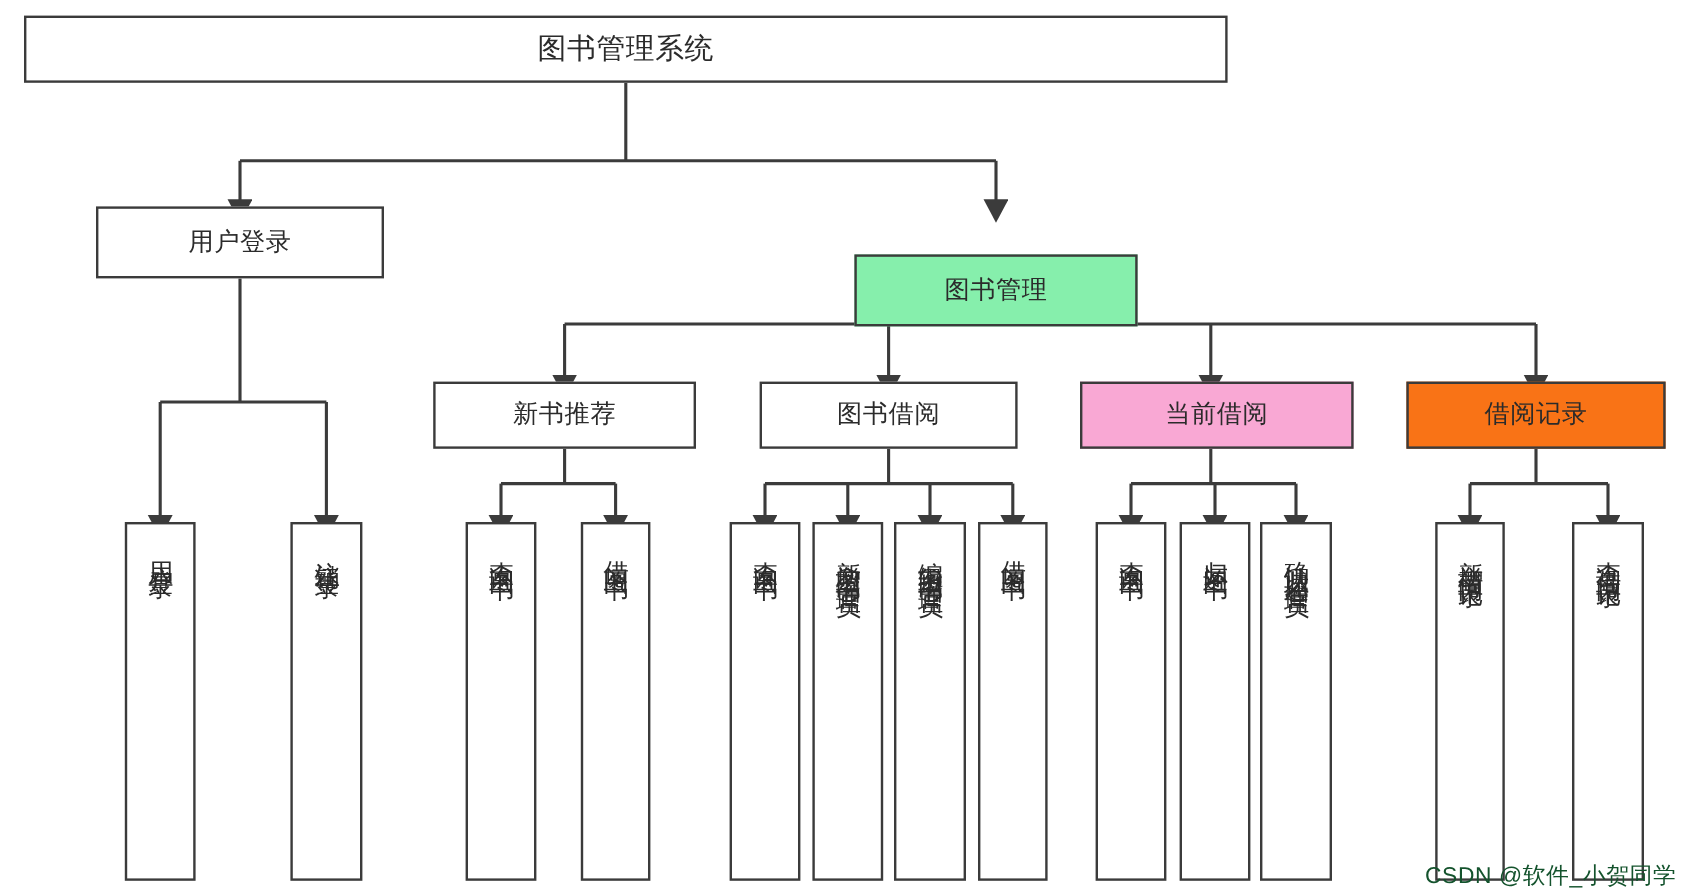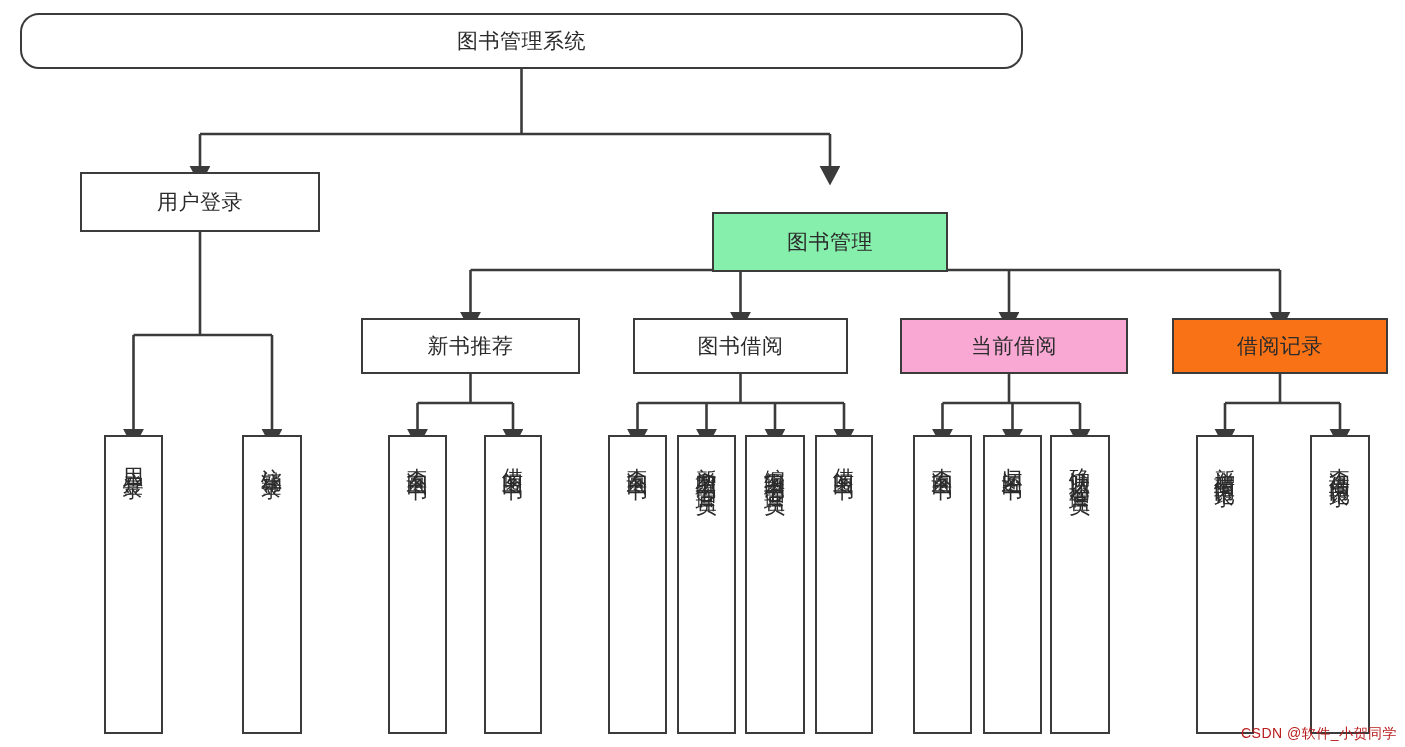--- a/index.html
+++ b/index.html
@@ -50,29 +50,28 @@
   .node.vert .vtext {
     writing-mode: vertical-rl;
     text-orientation: upright;
     font-size: 21px;
     letter-spacing: 4px;
     line-height: 1;
     white-space: nowrap;
     color: #2b2b2b;
   }
   .node.root {
-    font-size: 21px;
-    border-radius: 19px;
+    font-size: 24px;
   }
   #watermark {
     position: absolute;
     right: 8px;
     bottom: 4px;
-    font-size: 14px;
-    color: #b91c1c;
+    font-size: 19px;
+    color: #14532d;
     z-index: 5;
     white-space: nowrap;
     letter-spacing: 0.5px;
   }
 </style>
 </head>
 <body>
 
 <div id="canvas">
 

